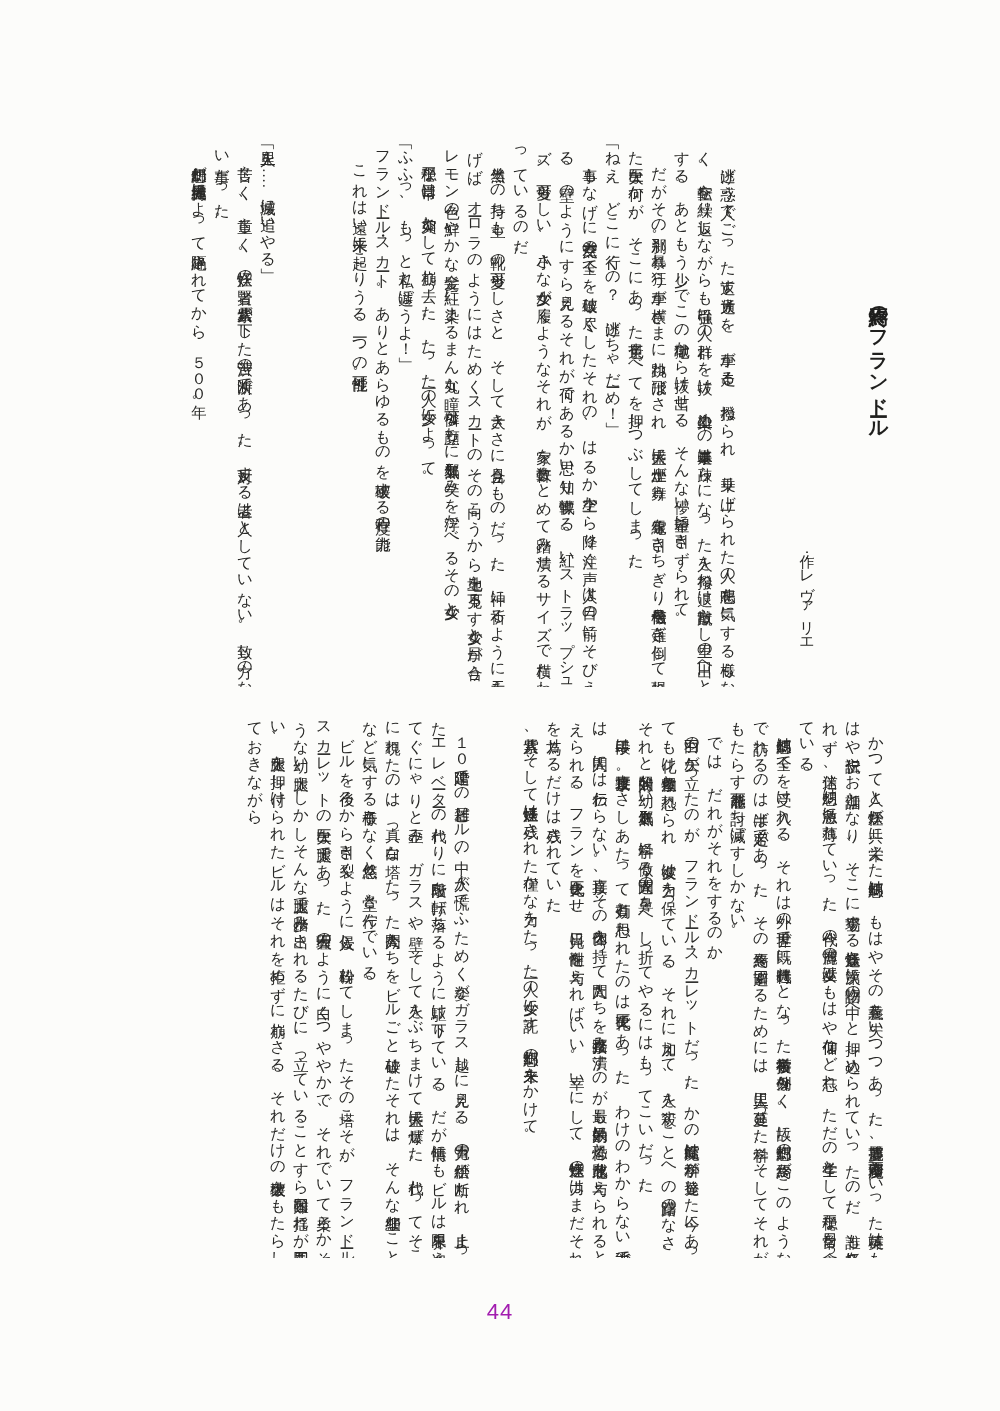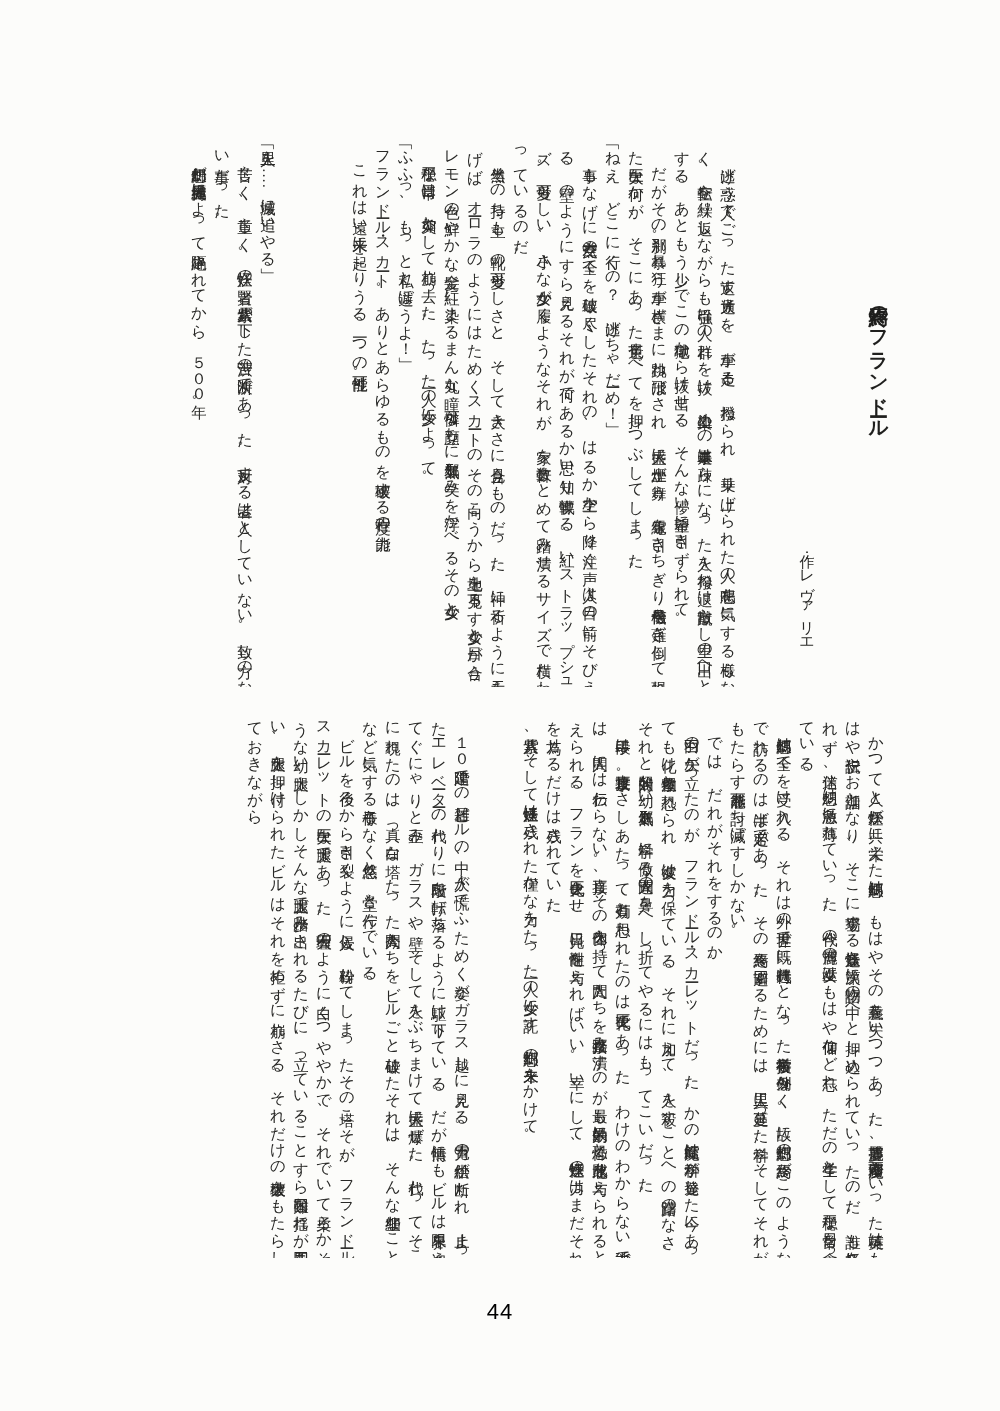--- a/index.html
+++ b/index.html
@@ -69,21 +69,21 @@
   }
   #page-number {
     position: absolute;
     top: 1299px;
     left: 0;
     width: 1000px;
     text-align: center;
     font-family: "Liberation Sans", "DejaVu Sans", sans-serif;
     font-size: 22px;
     letter-spacing: 1px;
-    color: #000000;
+    color: #a21caf;
   }
 </style>
 </head>
 <body>
 
 <main id="page">
 
   <h1 id="page-title" class="vert">終焉のフランドール</h1>
 
   <div id="author-credit" class="vert">作：レヴァリエ</div>

